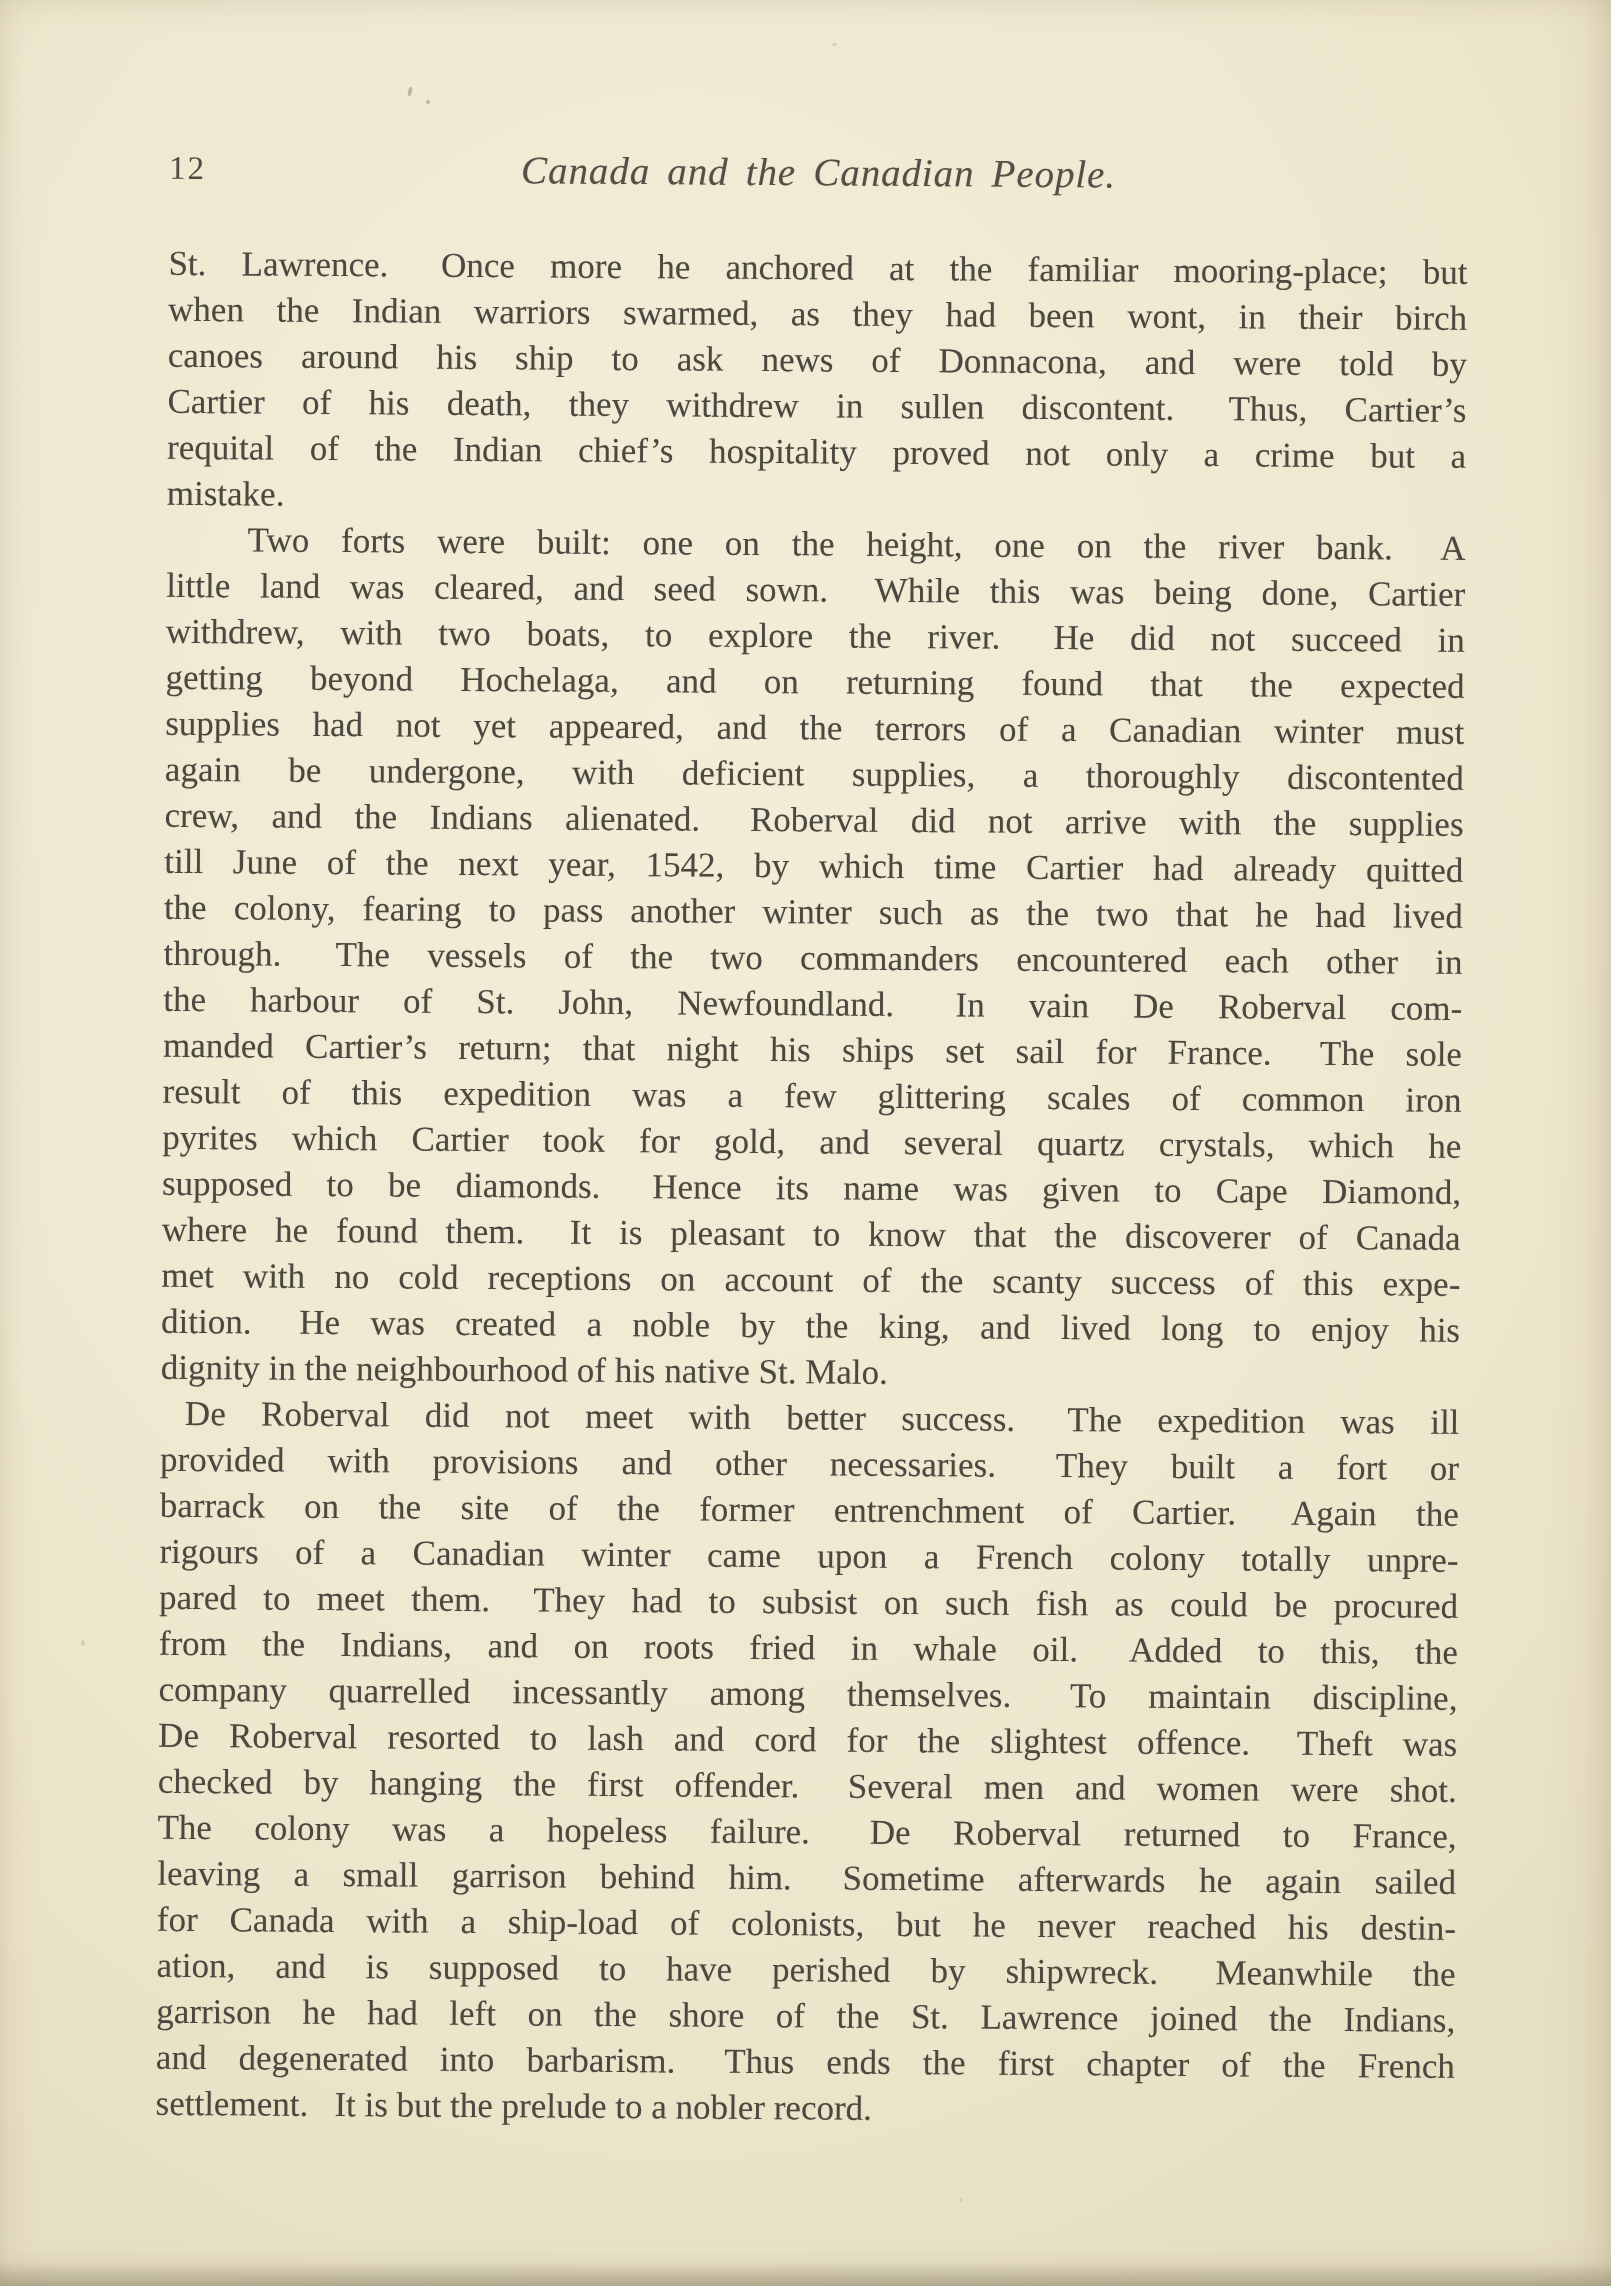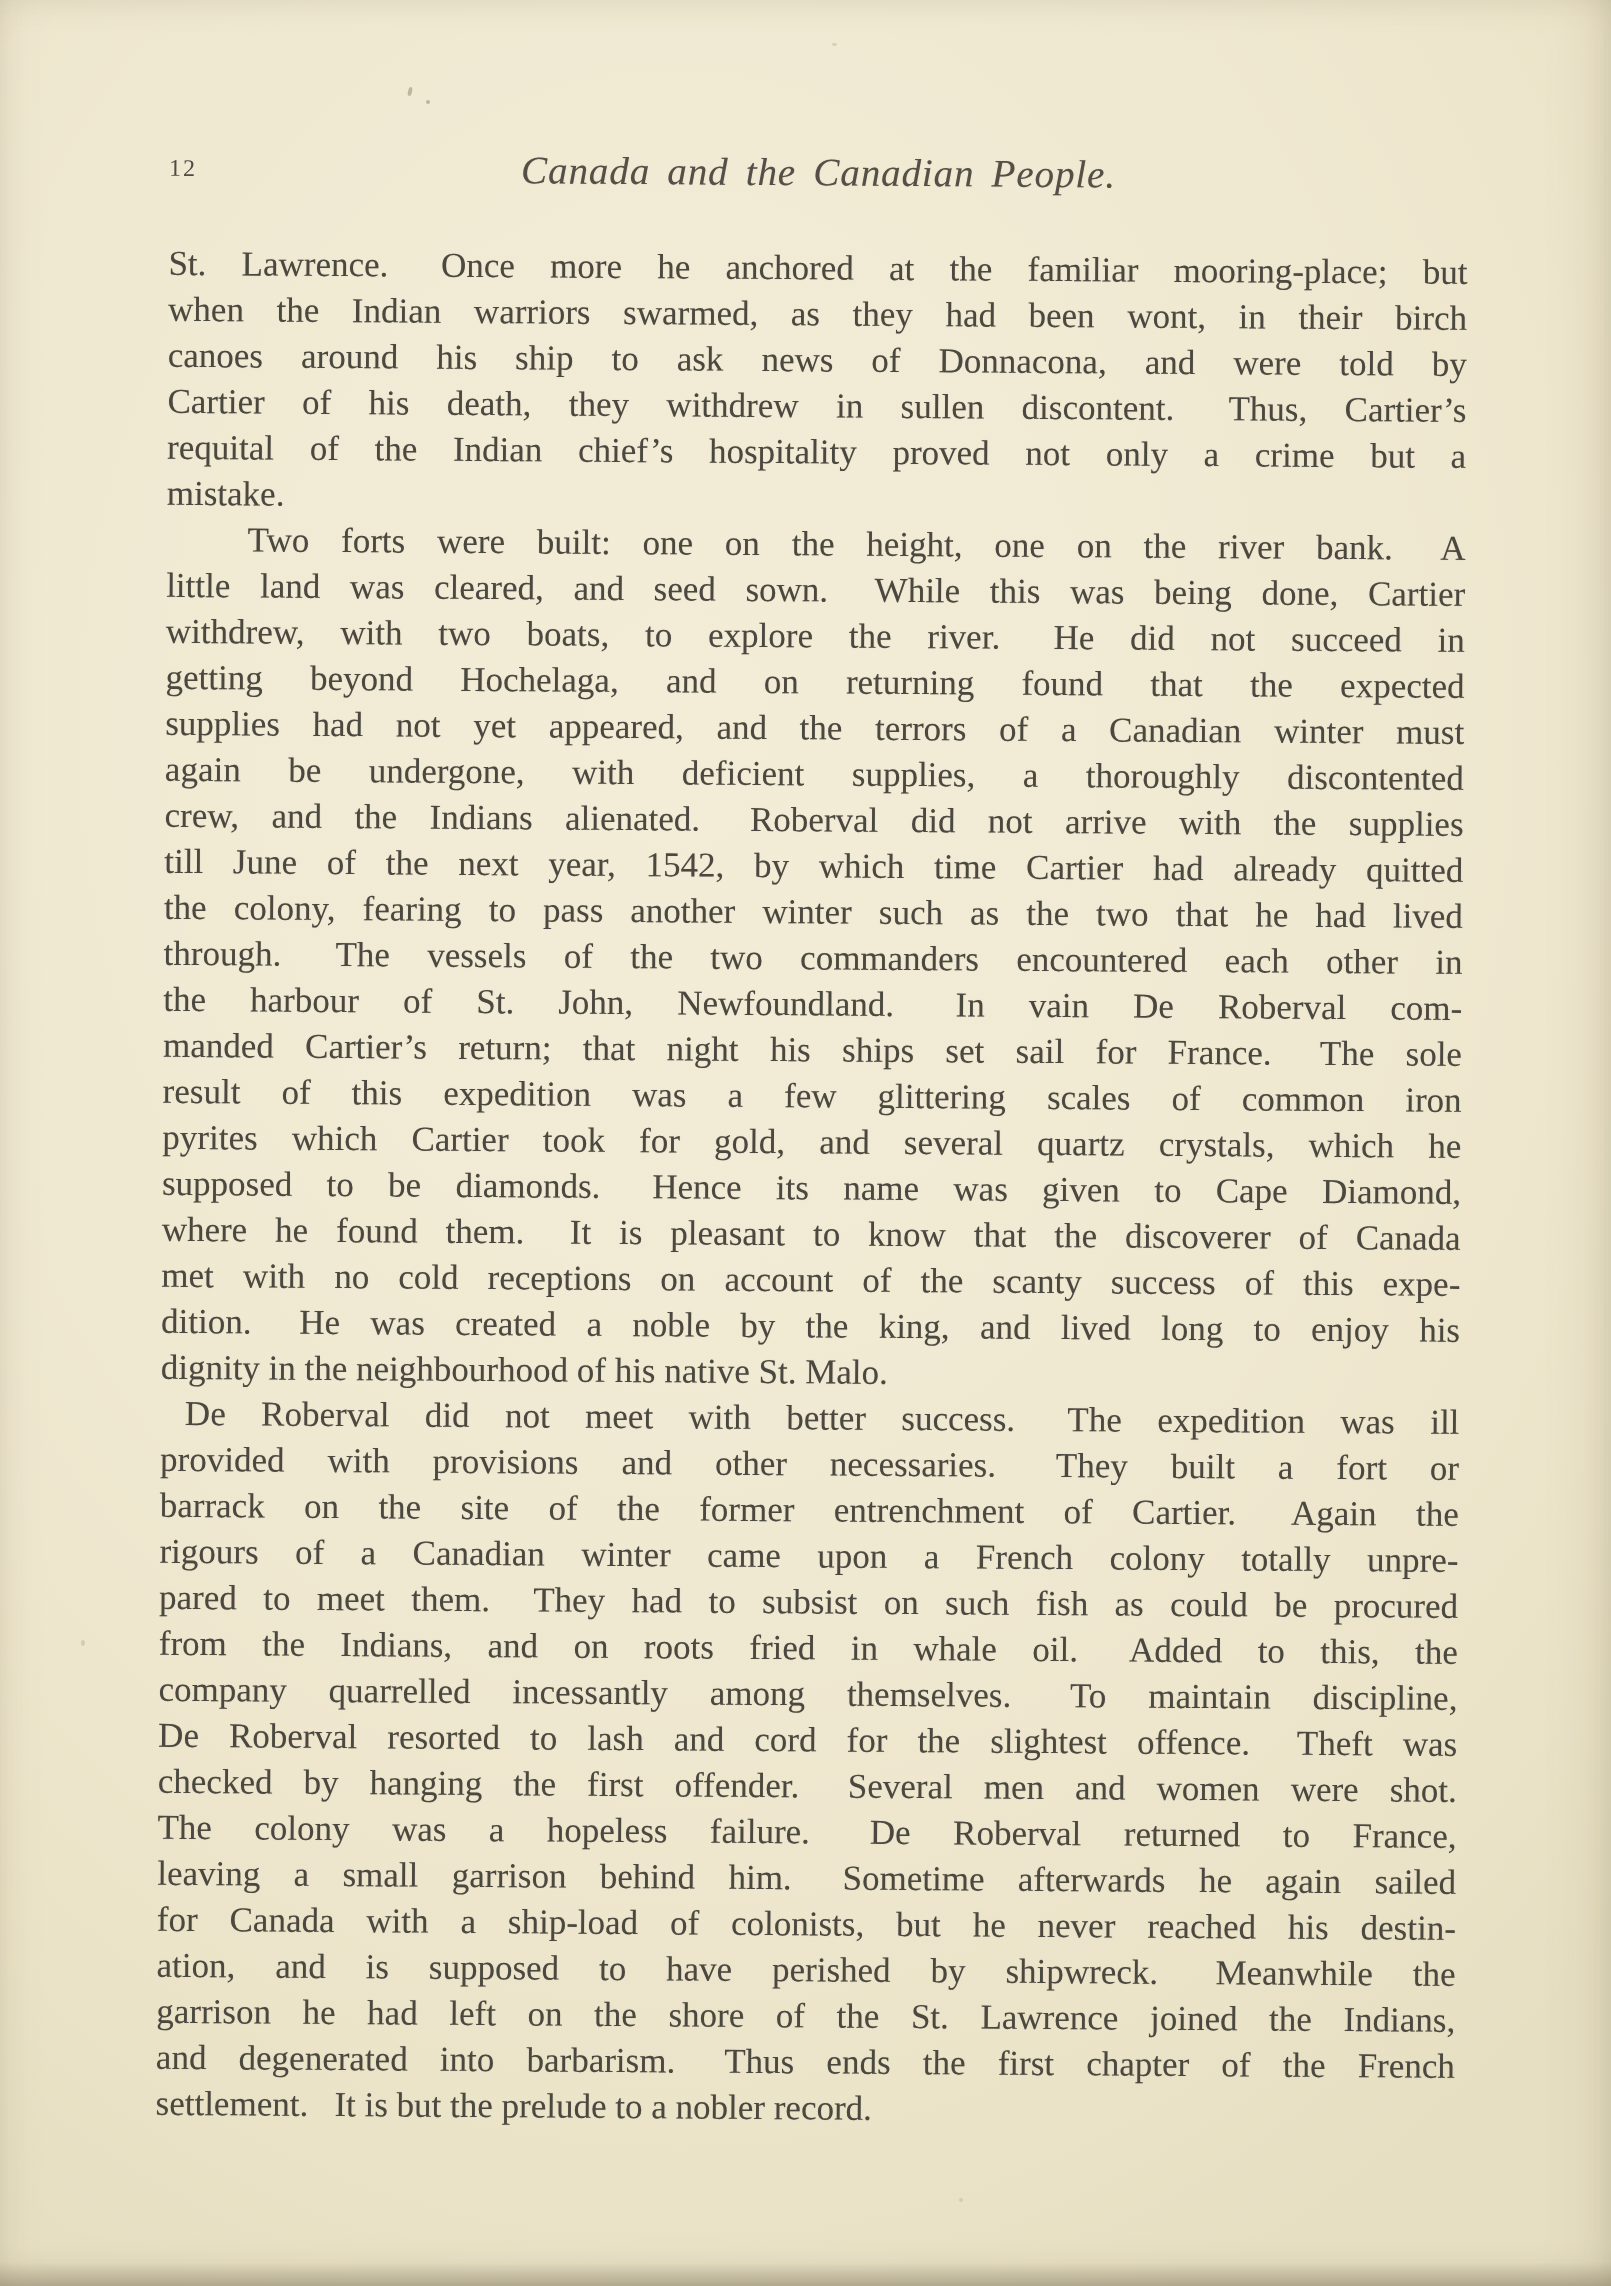--- a/index.html
+++ b/index.html
@@ -32,21 +32,21 @@
     top: 139px;
     left: 169px;
     width: 1299px;
     height: 58px;
     line-height: 58px;
   }
   .page-number {
     position: absolute;
     left: 0;
     top: 0;
-    font-size: 24px;
+    font-size: 33px;
     letter-spacing: 1.9px;
     color: #4e4b42;
   }
   .running-title {
     display: block;
     text-align: center;
     font-style: italic;
     font-size: 39px;
     letter-spacing: 0.9px;
     word-spacing: 6.6px;

